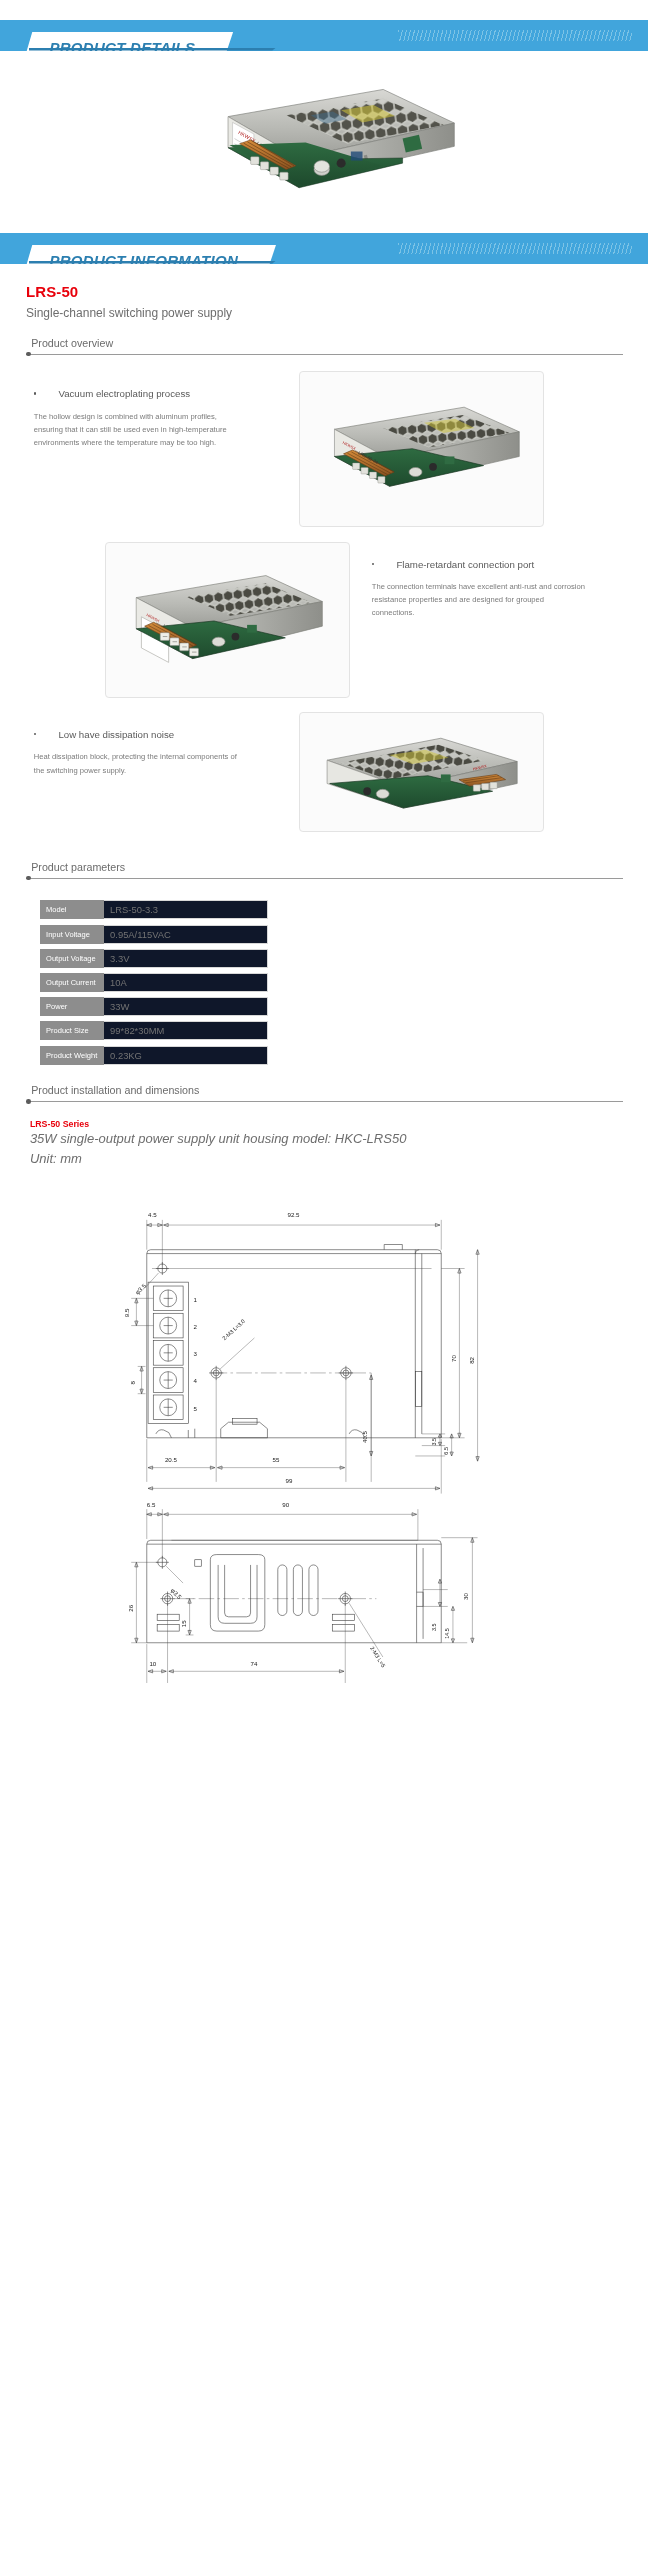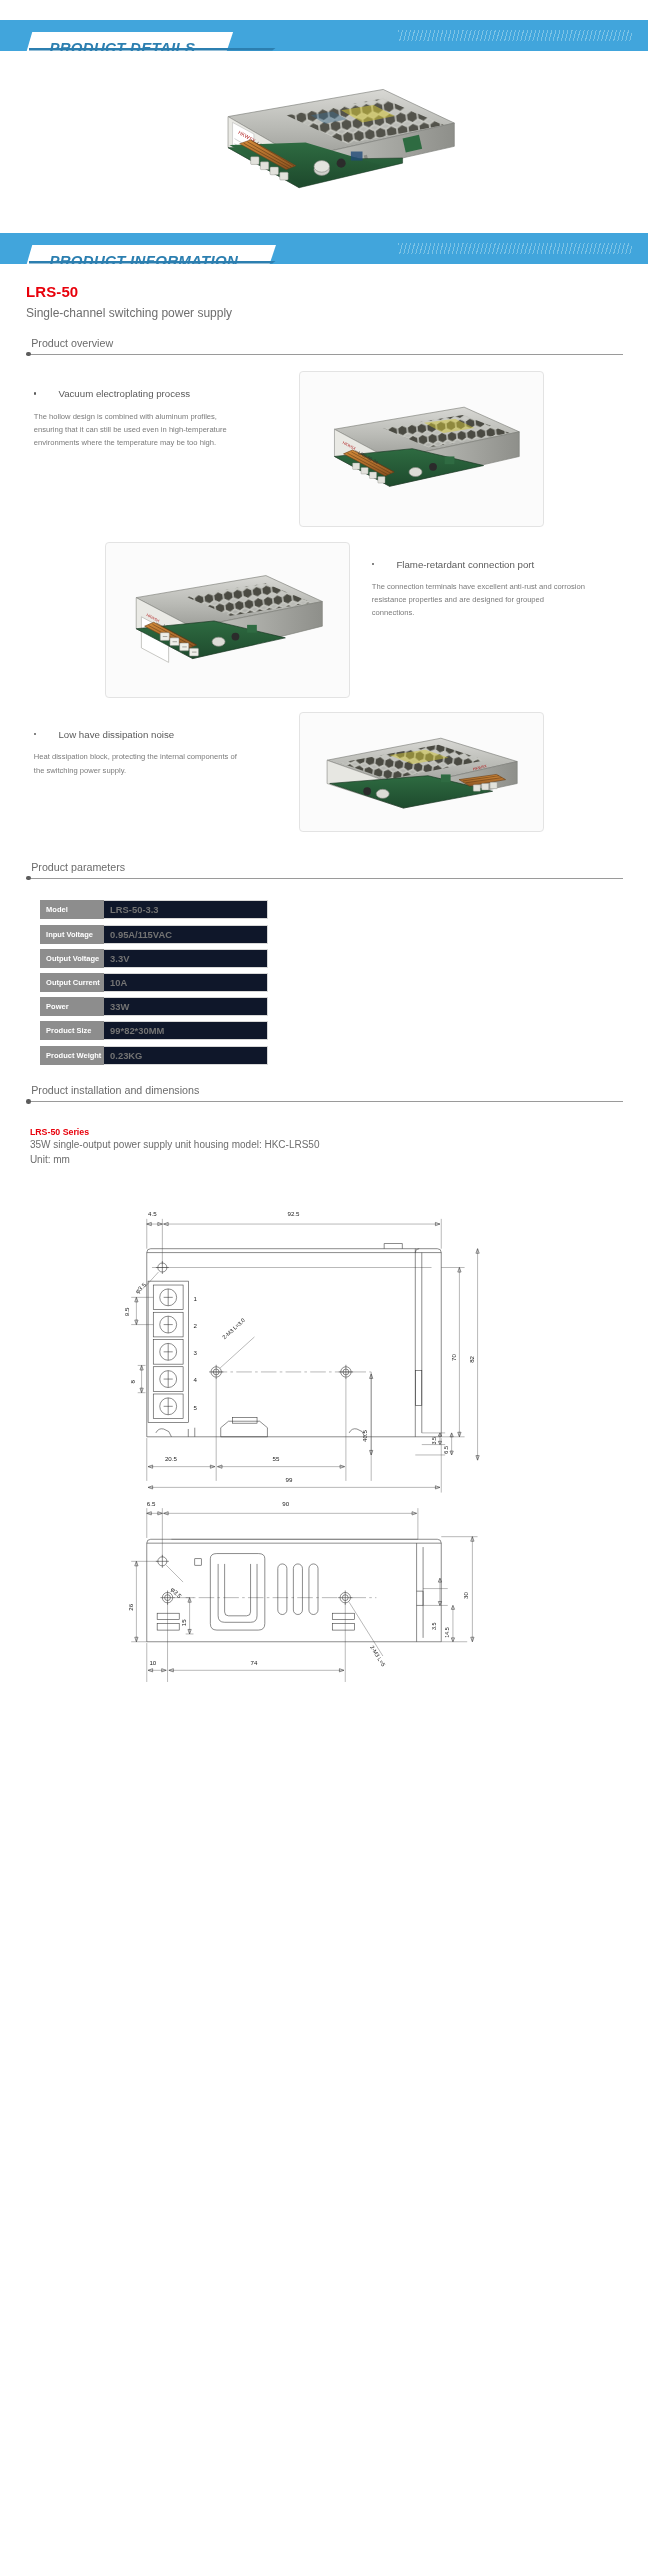--- a/index.html
+++ b/index.html
@@ -164,21 +164,20 @@
   }
 
   
   .params { margin-top: 19.5px; padding-left: 14.3px; }
   .param-row {
     display: flex;
     align-items: stretch;
     height: 19px;
     margin-bottom: 5.2px;
     width: 228px;
-    font-weight: bold;
   }
   .param-key {
     width: 64px;
     flex: 0 0 64px;
     background: #8d8d8d;
     color: #ffffff;
     font-size: 7.5px;
     display: flex;
     align-items: center;
     padding-left: 5.8px;
@@ -193,28 +192,29 @@
     display: flex;
     align-items: center;
     padding-left: 5.8px;
   }
 
   
   .dim-title {
     font-size: 8.8px;
     font-weight: bold;
     color: #e8000b;
-    margin-top: 23px;
+    margin-top: 15px;
     padding-left: 3.9px;
   }
   .dim-line {
-    font-size: 10px;
+    font-size: 13px;
     color: #6d6d6d;
     padding-left: 3.9px;
     line-height: 1.5;
+    font-style: italic;
   }
   .drawing-wrap {
     margin-top: 9px;
     display: flex;
     justify-content: center;
   }
   svg { display: block; }
   .dl { stroke: #3a3a3a; stroke-width: 0.9; fill: none; }
   .dl-thin { stroke: #4a4a4a; stroke-width: 0.6; fill: none; }
   .dtxt { font-family: "Liberation Sans", sans-serif; font-size: 9.5px; fill: #222; }

